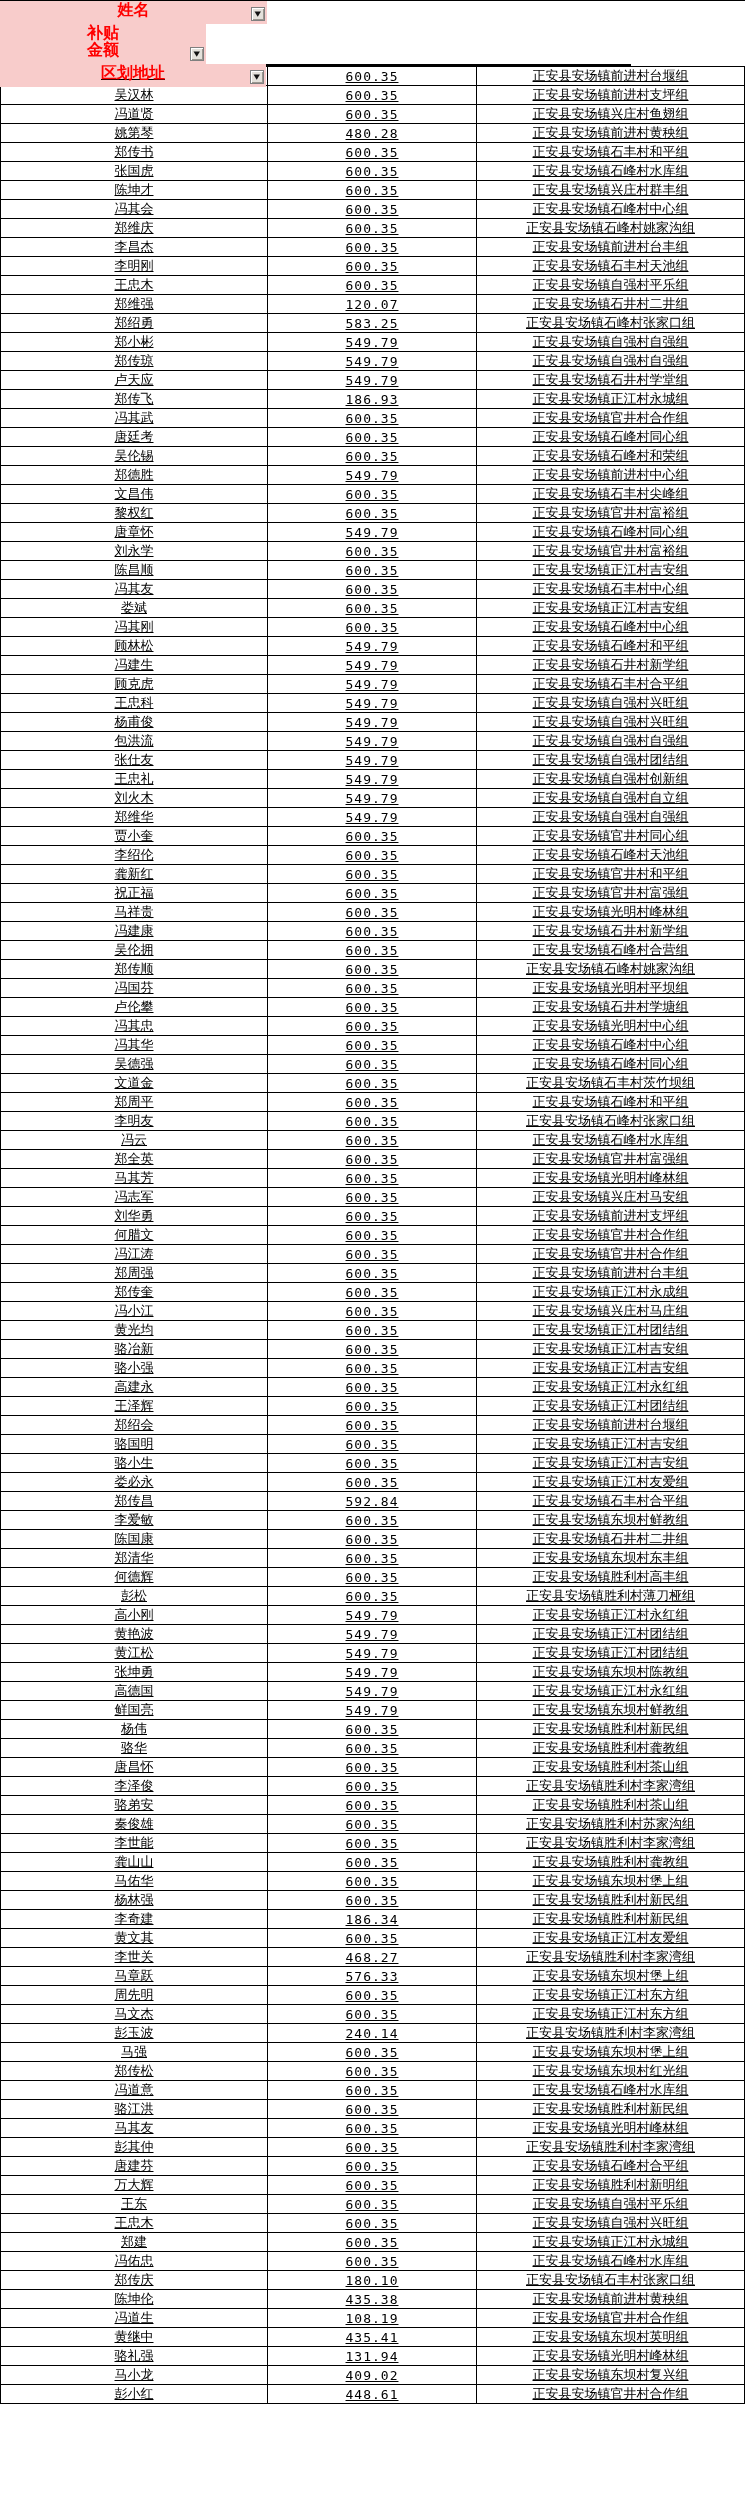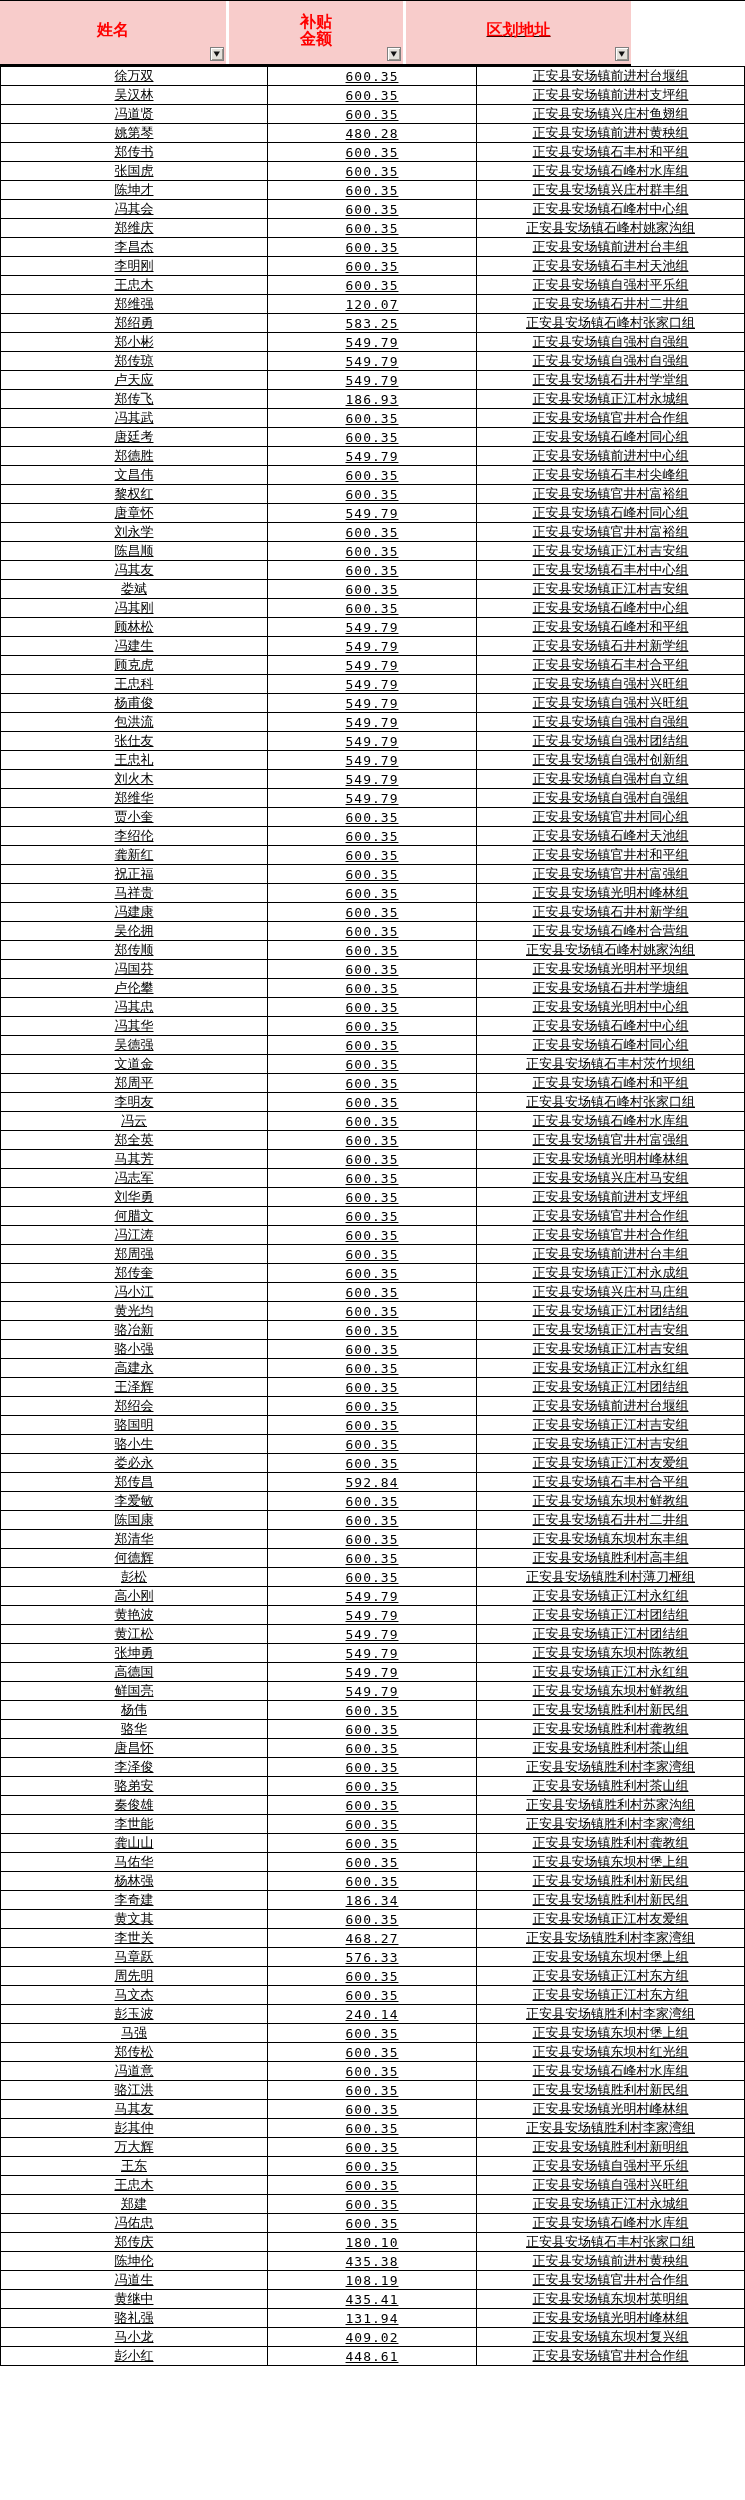--- a/index.html
+++ b/index.html
@@ -14,20 +14,21 @@
   *{box-sizing:border-box;margin:0;padding:0;}
   html,body{background:#fff;}
   body{font-family:"DejaVu Sans",sans-serif;}
   .sheet{width:745px;border-top:1px solid var(--grid);}
   
   .hdr{
     display:flex;
     width:631px;height:65px;
     background:var(--sep);
     border-bottom:2px solid var(--grid);
+    flex-direction:column;
   }
   .hcell{
     position:relative;
     background:var(--header-bg);
     display:flex;align-items:center;justify-content:center;
   }
   .hcell.c1{width:267px;margin-right:3px;}
   .hcell.c2{width:206px;margin-right:3px;}
   .hcell.c3{width:266px;text-decoration:underline;}
   .hlabel{
@@ -200,20 +201,25 @@
           <td class="col-name">冯其武</td>
           <td class="col-amount">600.35</td>
           <td class="col-address">正安县安场镇官井村合作组</td>
         </tr>
         <tr>
           <td class="col-name">唐廷考</td>
           <td class="col-amount">600.35</td>
           <td class="col-address">正安县安场镇石峰村同心组</td>
         </tr>
         <tr>
+          <td class="col-name">吴伦锡</td>
+          <td class="col-amount">600.35</td>
+          <td class="col-address">正安县安场镇石峰村和荣组</td>
+        </tr>
+        <tr>
           <td class="col-name">郑德胜</td>
           <td class="col-amount">549.79</td>
           <td class="col-address">正安县安场镇前进村中心组</td>
         </tr>
         <tr>
           <td class="col-name">文昌伟</td>
           <td class="col-amount">600.35</td>
           <td class="col-address">正安县安场镇石丰村尖峰组</td>
         </tr>
         <tr>
@@ -643,20 +649,25 @@
         </tr>
         <tr>
           <td class="col-name">马其友</td>
           <td class="col-amount">600.35</td>
           <td class="col-address">正安县安场镇光明村峰林组</td>
         </tr>
         <tr>
           <td class="col-name">彭其仲</td>
           <td class="col-amount">600.35</td>
           <td class="col-address">正安县安场镇胜利村李家湾组</td>
+        </tr>
+        <tr>
+          <td class="col-name">唐建芬</td>
+          <td class="col-amount">600.35</td>
+          <td class="col-address">正安县安场镇石峰村合平组</td>
         </tr>
         <tr>
           <td class="col-name">万大辉</td>
           <td class="col-amount">600.35</td>
           <td class="col-address">正安县安场镇胜利村新明组</td>
         </tr>
         <tr>
           <td class="col-name">王东</td>
           <td class="col-amount">600.35</td>
           <td class="col-address">正安县安场镇自强村平乐组</td>

